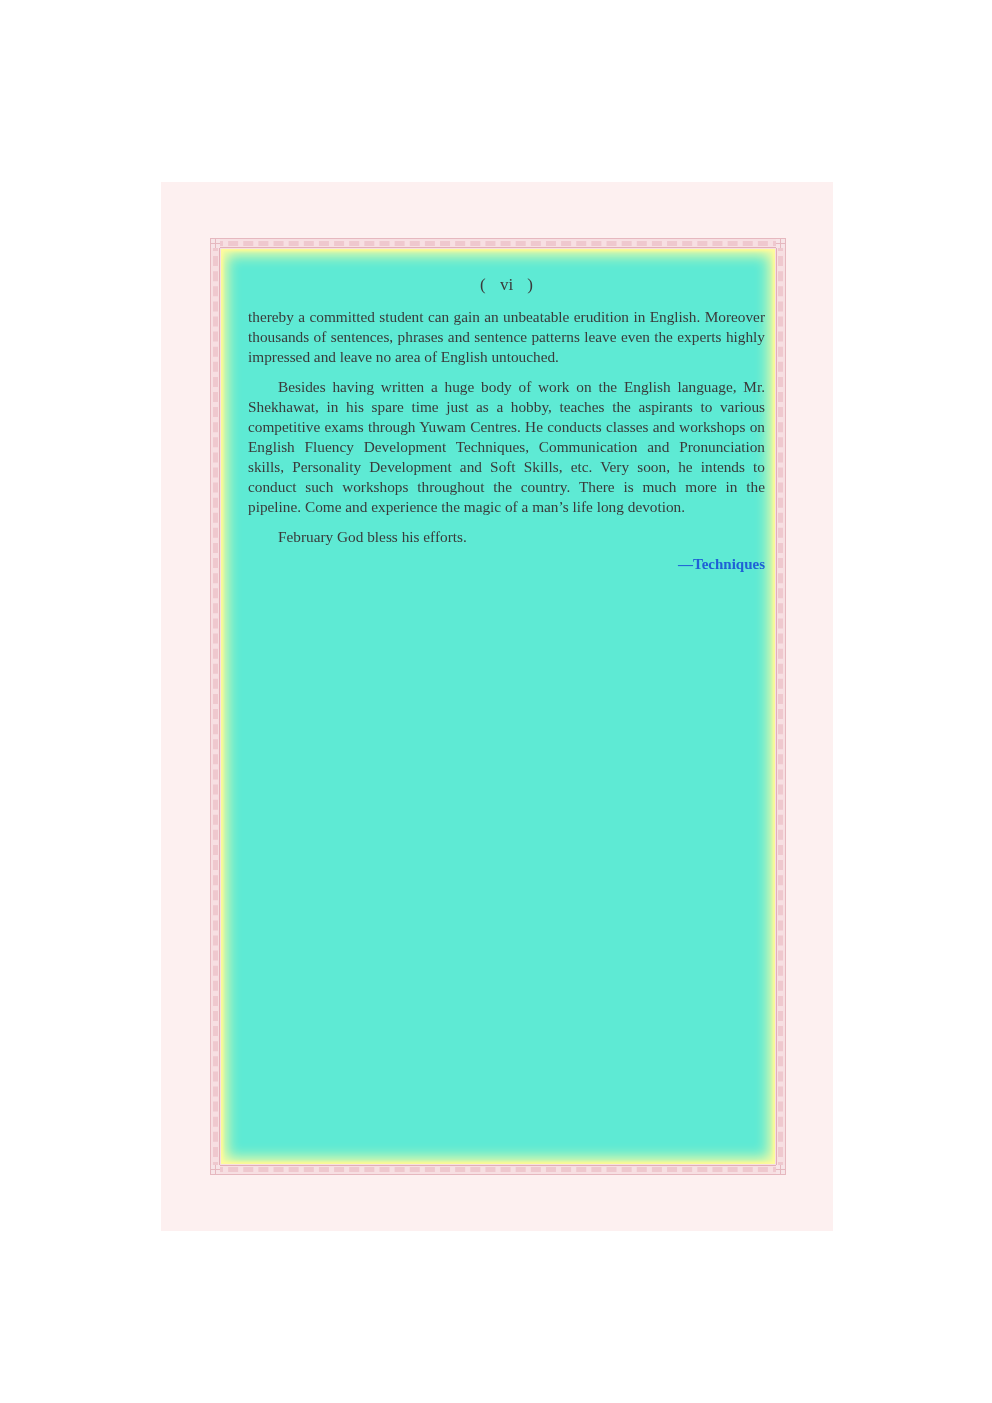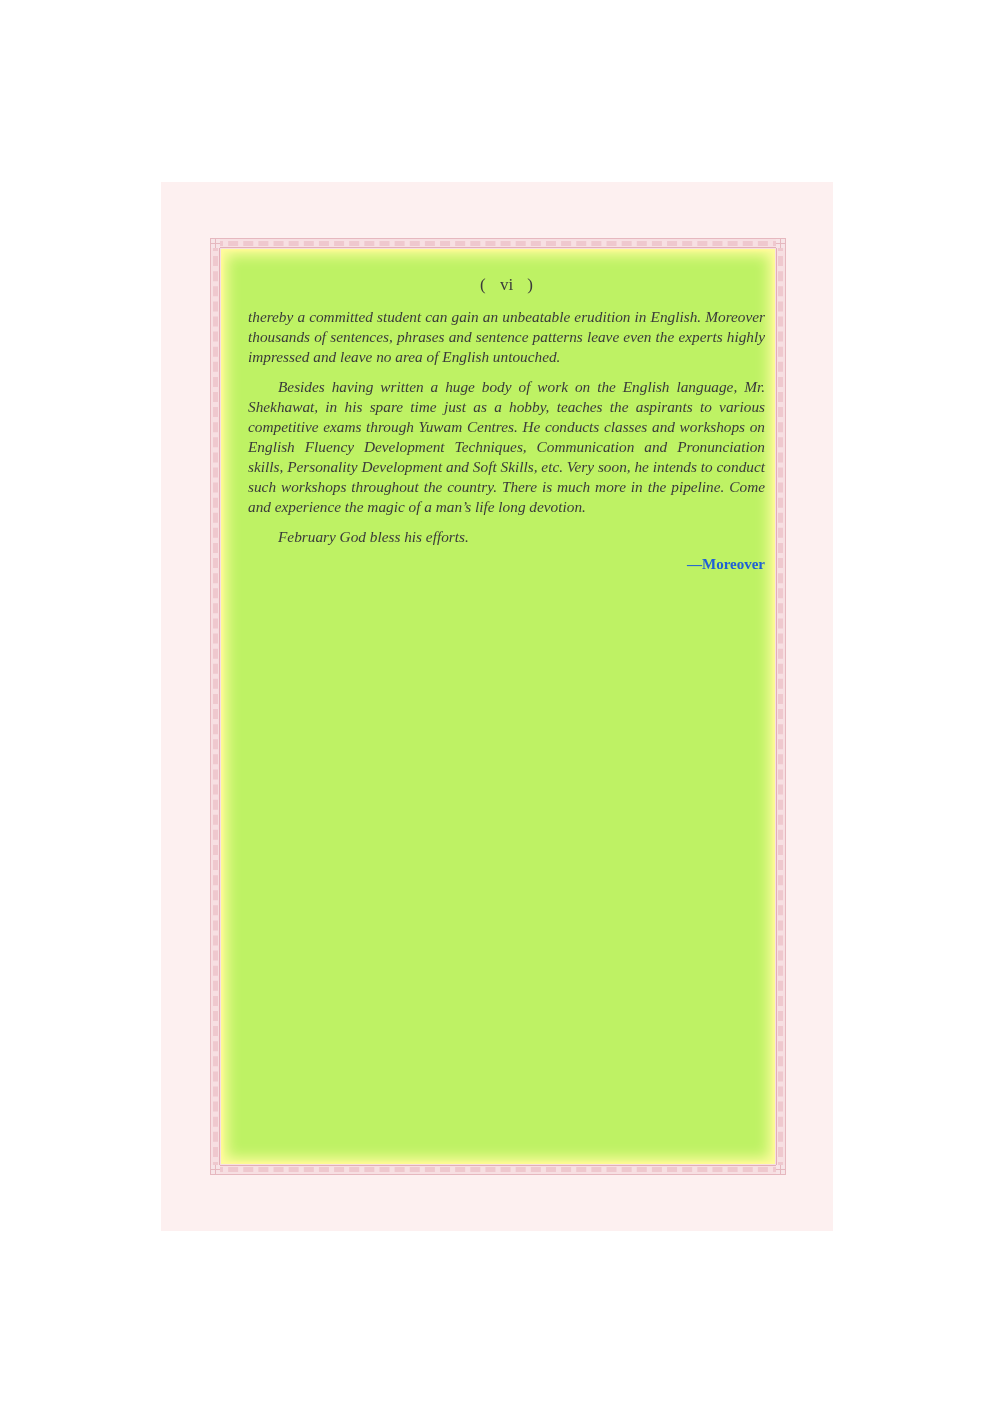--- a/index.html
+++ b/index.html
@@ -32,32 +32,32 @@
     position: absolute; width: 9px; height: 9px;
     background:
       linear-gradient(#e6b8bf,#e6b8bf) center/1px 100% no-repeat,
       linear-gradient(#e6b8bf,#e6b8bf) center/100% 1px no-repeat,
       #f7e4e7;
   }
   .corner.tl { left: 0; top: 0; } .corner.tr { right: 0; top: 0; }
   .corner.bl { left: 0; bottom: 0; } .corner.br { right: 0; bottom: 0; }
   .inner {
     position: absolute; left: 10px; top: 10px; right: 10px; bottom: 10px;
-    background: #bef264;
+    background: #5eead4;
     box-shadow: inset 0 0 14px 6px #fffca0, inset 0 0 3px 2px #fff36a;
   }
   .content {
     position: absolute; left: 27px; top: 26px; width: 517px;
     color: #3a3a3a; font-size: 15.3px; line-height: 20px;
   }
   .page-num {
     text-align: center; font-size: 17px; letter-spacing: 0; margin-bottom: 12px;
     word-spacing: 10px;
   }
-  p { margin: 0 0 7px 0; text-align: justify; font-style: italic; }
+  p { margin: 0 0 7px 0; text-align: justify; }
   p.indent { text-indent: 30px; margin-top: 10px; }
   .signature {
     text-align: right; color: #1f5fd6; font-weight: bold; font-size: 15px;
     margin-top: 4px;
   }
 </style>
 </head>
 <body>
 
 <div class="page">
@@ -67,17 +67,17 @@
     <div class="corner tl"></div>
     <div class="corner tr"></div>
     <div class="corner bl"></div>
     <div class="corner br"></div>
     <div class="inner">
       <div class="content">
         <div class="page-num">(   vi   )</div>
         <p>thereby a committed student can gain an unbeatable erudition in English. Moreover thousands of sentences, phrases and sentence  patterns leave even the experts highly impressed and leave no area of English untouched.</p>
         <p class="indent">Besides having written a huge body of work on the English language, Mr. Shekhawat, in his spare time just as a hobby, teaches the aspirants to various competitive exams through Yuwam Centres. He conducts classes and workshops on English Fluency Development Techniques, Communication and Pronunciation skills, Personality Development and Soft Skills, etc. Very soon, he intends to conduct such workshops throughout the country. There is much more in the pipeline. Come and experience the magic of a man’s life long devotion.</p>
         <p class="indent">February God bless his efforts.</p>
-        <div class="signature">—Moreover</div>
+        <div class="signature">—Techniques</div>
       </div>
     </div>
   </div>
 </div>
 
 </body></html>

